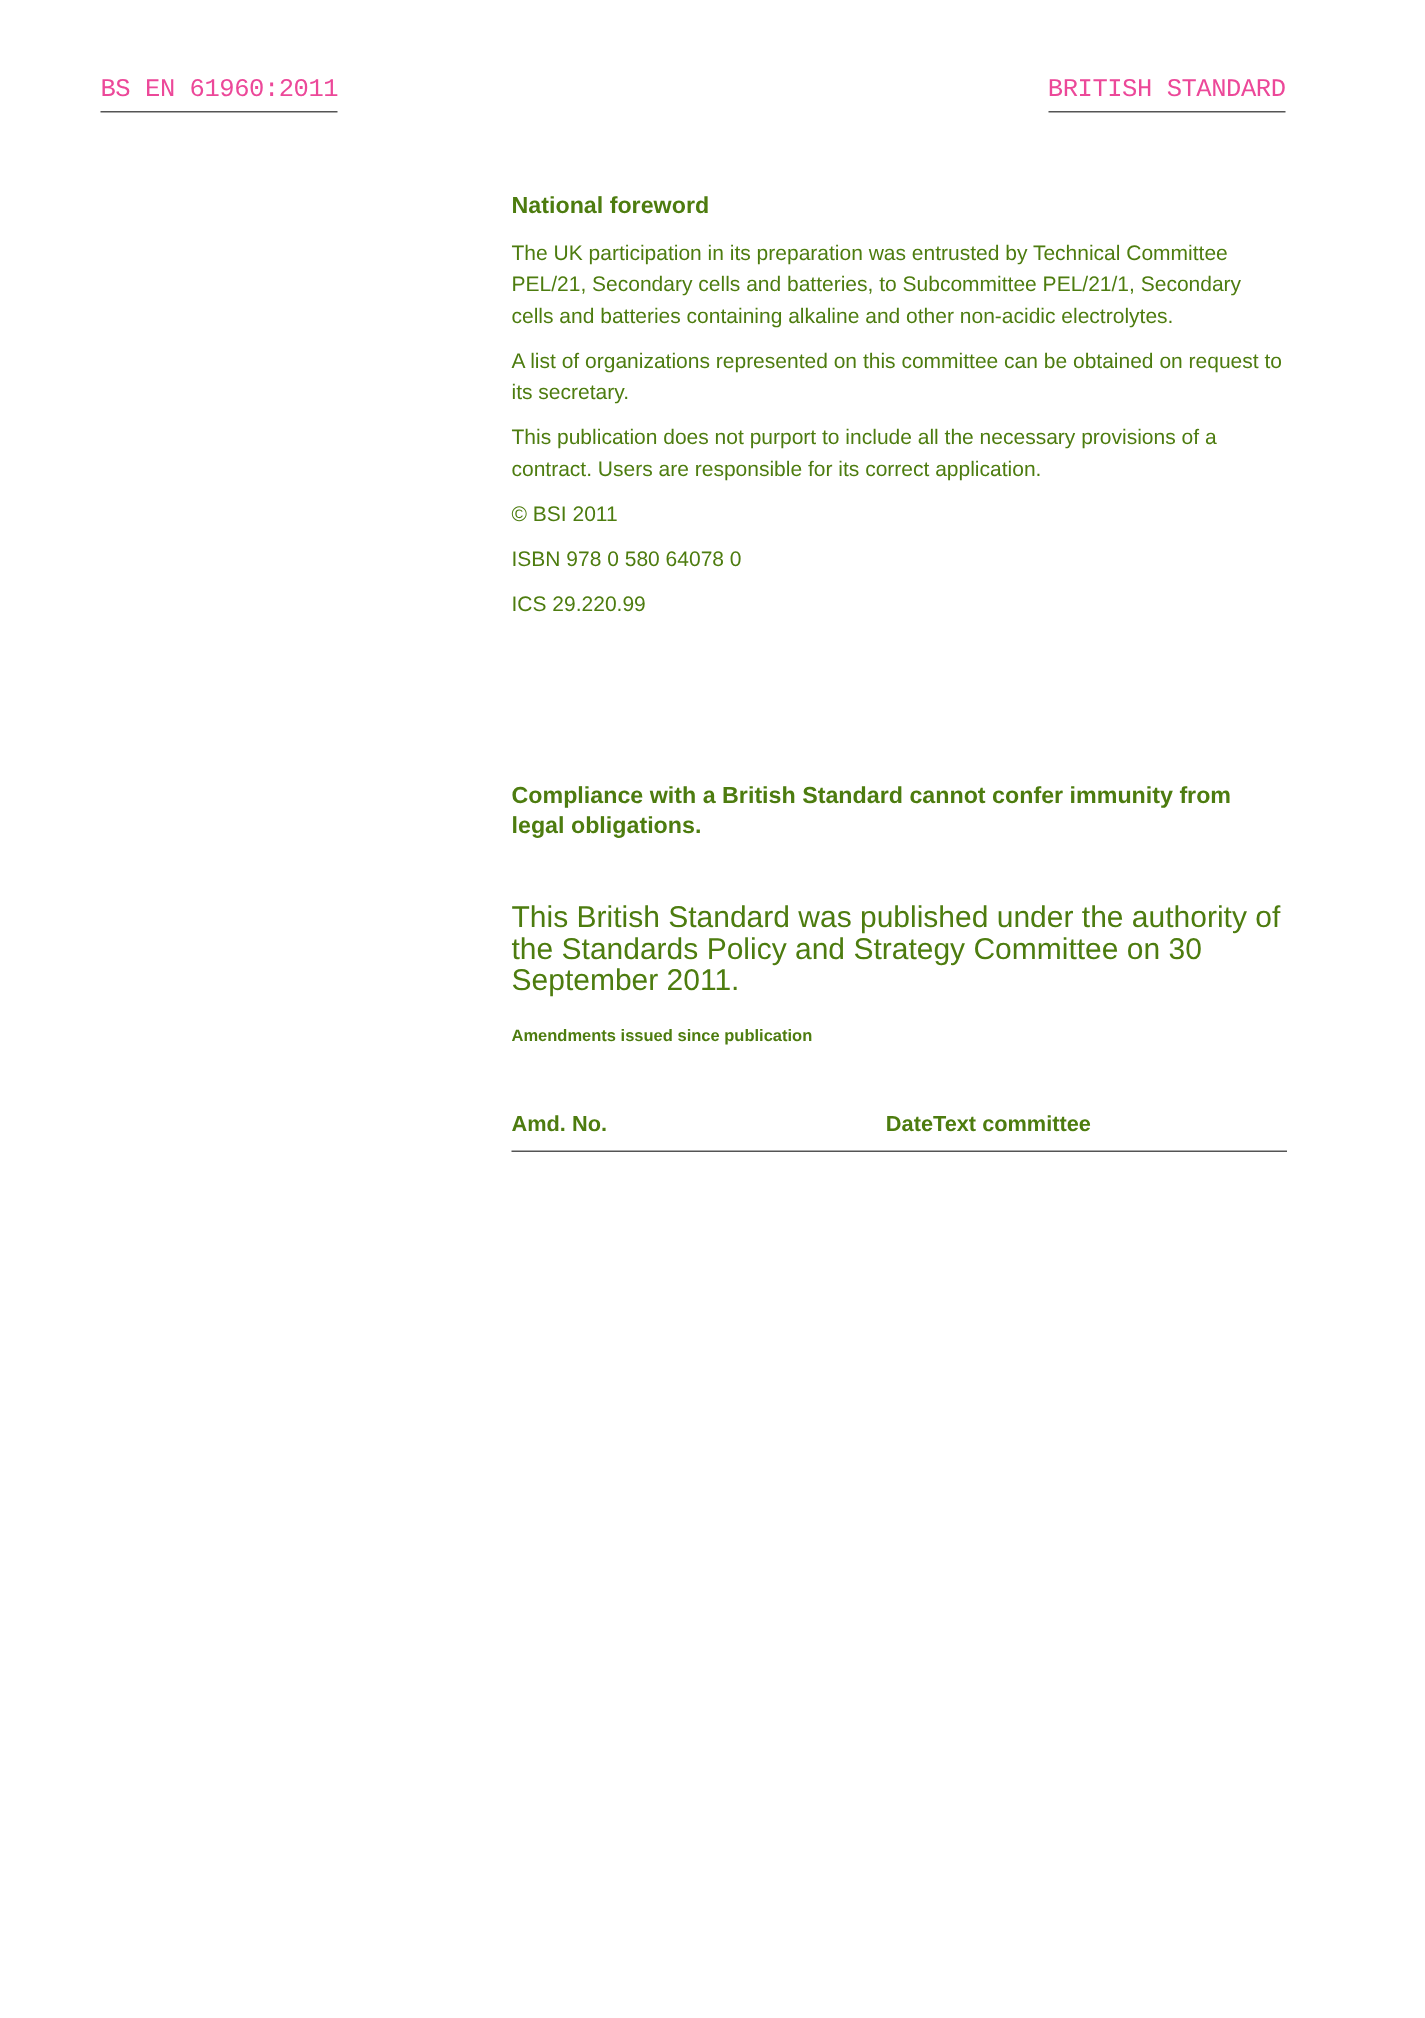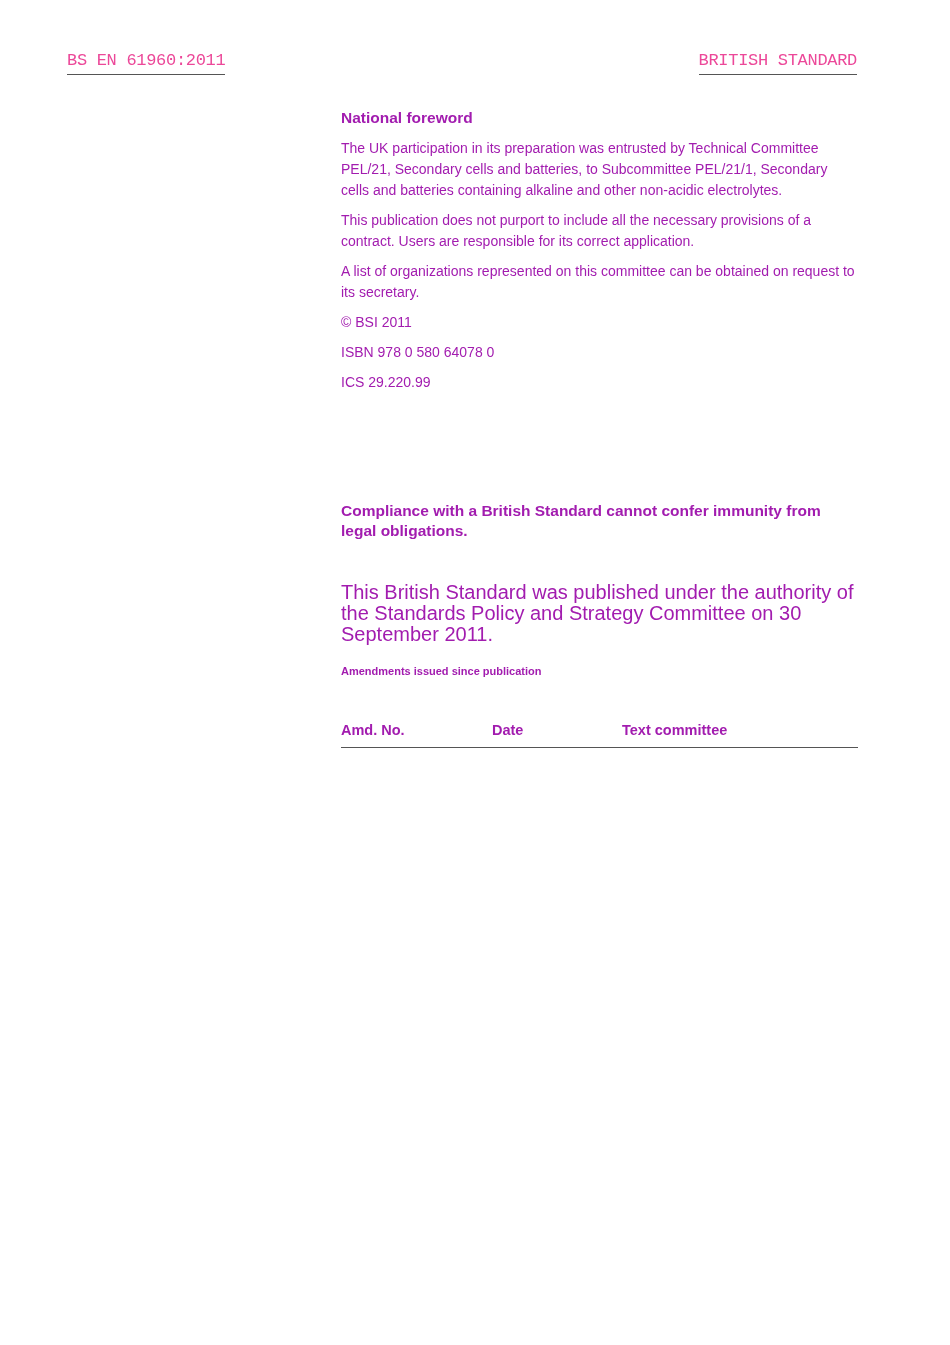--- a/index.html
+++ b/index.html
@@ -25,24 +25,24 @@
       letter-spacing: -0.3px;
       font-family: Liberation Mono, monospace;
       color: #ec4899;
     }
     .header-left { left: 67px; }
     .header-right { right: 93px; text-align: center; }
 
     .content {
       position: absolute;
       left: 341px;
-      top: 108px;
+      top: 128px;
       width: 517px;
       font-family: "Liberation Sans", sans-serif;
-      color: #a21caf;
+      color: #4d7c0f;
     }
     .heading {
       font-weight: bold;
       font-size: 15.5px;
       line-height: 20px;
       margin: 0 0 10px 0;
     }
     .para {
       font-size: 14px;
       line-height: 21px;
@@ -86,34 +86,34 @@
       width: 517px;
       border-bottom: 1.5px solid #555555;
       padding-bottom: 7px;
       display: flex;
       font-weight: bold;
       font-size: 14.5px;
       line-height: 20px;
       margin-top: 24px;
     }
     .col-amd { width: 151px; }
-    .col-date { width: 130px; }
+    .col-date { width: 130px; text-align: right; }
     .col-text { flex: 1; }
   </style>
 </head>
 <body>
 
 <div class="header-left">BS EN 61960:2011</div>
 <div class="header-right">BRITISH STANDARD</div>
 
 <div class="content">
   <h2 class="heading">National foreword</h2>
   <p class="para">The UK participation in its preparation was entrusted by Technical Committee PEL/21, Secondary cells and batteries, to Subcommittee PEL/21/1, Secondary cells and batteries containing alkaline and other non-acidic electrolytes.</p>
+  <p class="para">A list of organizations represented on this committee can be obtained on request to its secretary.</p>
   <p class="para">This publication does not purport to include all the necessary provisions of a contract. Users are responsible for its correct application.</p>
-  <p class="para">A list of organizations represented on this committee can be obtained on request to its secretary.</p>
   <p class="para single">© BSI 2011</p>
   <p class="para single">ISBN 978 0 580 64078 0</p>
   <p class="para single">ICS 29.220.99</p>
 
   <p class="compliance">Compliance with a British Standard cannot confer immunity from legal obligations.</p>
 
   <p class="authority">This British Standard was published under the authority of the Standards Policy and Strategy Committee on 30 September 2011.</p>
 
   <h3 class="amendments-title">Amendments issued since publication</h3>
 

